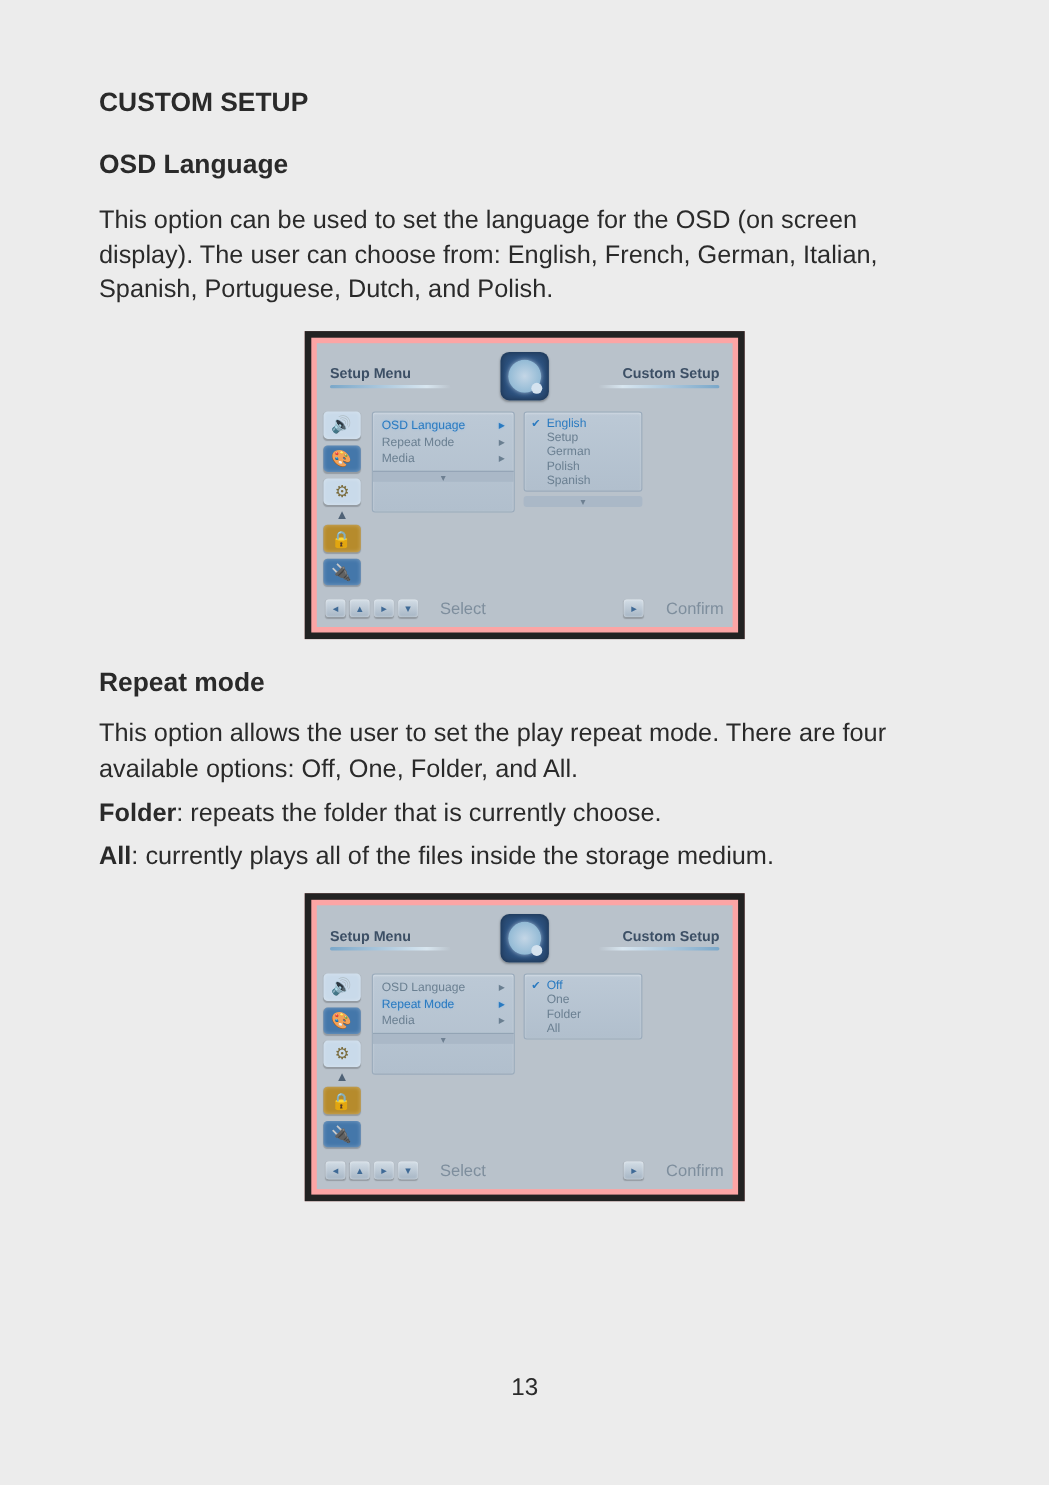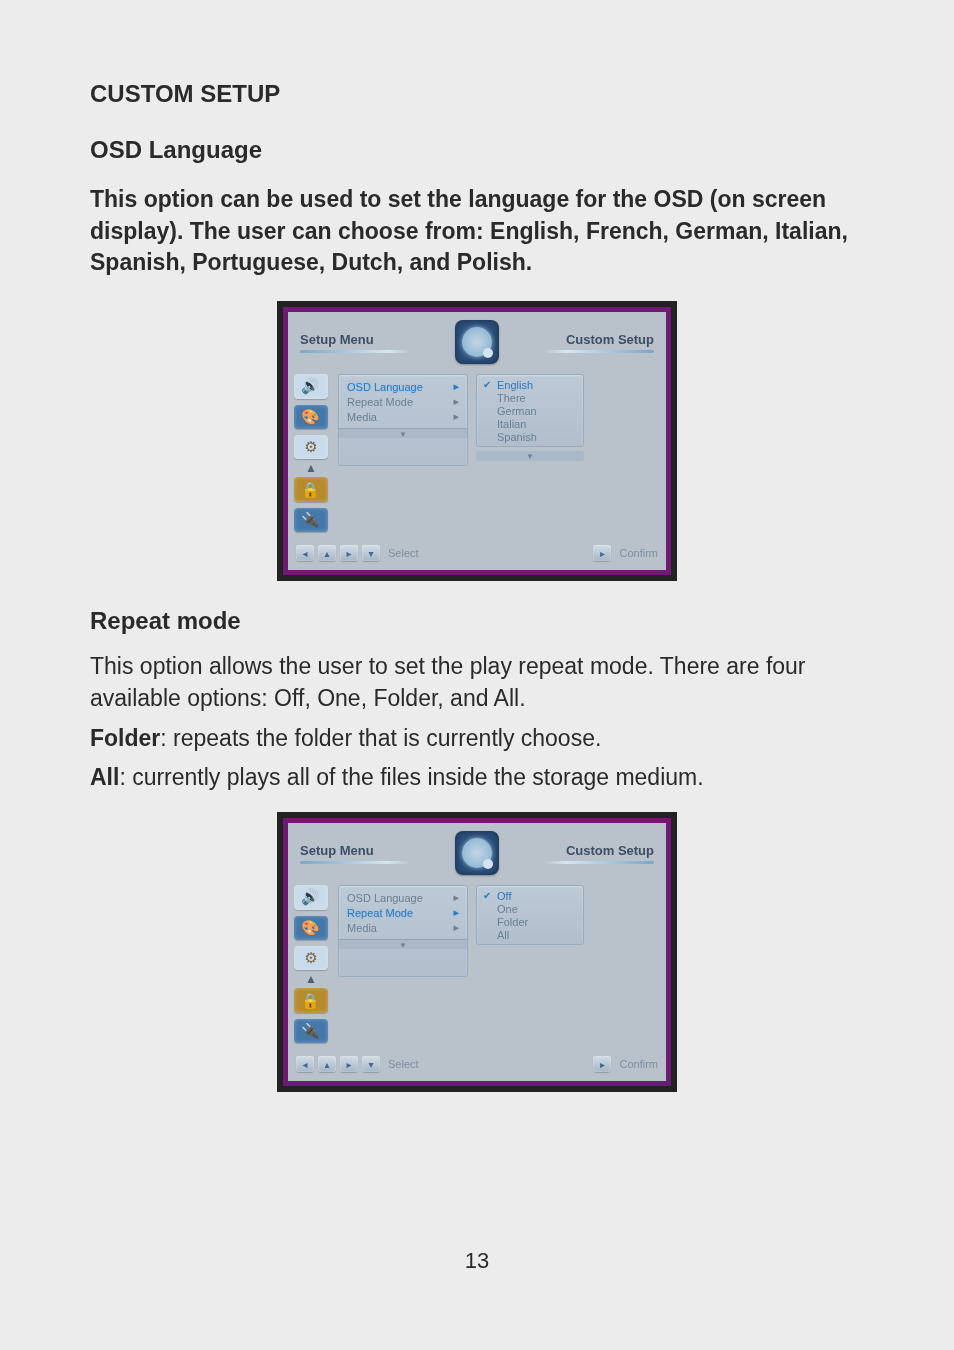--- a/index.html
+++ b/index.html
@@ -12,32 +12,32 @@
       background: #ececec;
       font-family: "Segoe UI", Arial, sans-serif;
       width: 954px;
       height: 1350px;
       padding: 80px 90px 40px 90px;
       color: #2a2a2a;
     }
 
     .h-custom { font-weight: 700; font-size: 24px; margin-bottom: 28px; }
     .h-osd { font-weight: 700; font-size: 24px; margin-bottom: 20px; }
-    .para { font-size: 23px; line-height: 1.38; margin-bottom: 22px; font-weight: bold; }
+    .para { font-size: 23px; line-height: 1.38; margin-bottom: 22px; }
     .h-repeat { font-weight: 700; font-size: 24px; margin-top: 26px; margin-bottom: 16px; }
     .line { font-size: 23px; line-height: 1.38; margin-bottom: 8px; }
     .line b { font-weight: 700; }
 
     .figure {
       display: block;
       margin: 0 auto 18px auto;
       width: 400px;
       height: 280px;
       border: 6px solid #222;
-      background: #701a75;
+      background: #fca5a5;
       padding: 5px;
     }
 
     .figure-inner {
       width: 100%;
       height: 100%;
       background: #b9c2cb;
       position: relative;
       overflow: hidden;
     }
@@ -216,21 +216,21 @@
       height: 16px;
       border-radius: 3px;
       background: linear-gradient(#d3dde6, #a7b6c5);
       display: flex;
       align-items: center;
       justify-content: center;
       color: #3f6a96;
       font-size: 10px;
       box-shadow: inset 0 0 2px rgba(255,255,255,0.6), 0 1px 1px rgba(0,0,0,0.2);
     }
-    .foot-txt { font-size: 11px; color: #7e8e9d; margin-left: 4px; }
+    .foot-txt { font-size: 15px; color: #7e8e9d; margin-left: 16px; }
     .foot-right { display: flex; align-items: center; gap: 4px; }
 
     .page-num {
       position: absolute;
       bottom: 36px;
       left: 0;
       right: 0;
       text-align: center;
       font-size: 22px;
       color: #2a2a2a;
@@ -290,29 +290,29 @@
         </div>
 
         <div class="col-opts">
           <div class="opts-box">
             <div class="opt-row sel">
               <span class="chk">✔</span>
               <span>English</span>
             </div>
             <div class="opt-row">
                 <span class="chk"></span>
-                <span>There</span>
+                <span>Setup</span>
               </div>
             <div class="opt-row">
                 <span class="chk"></span>
                 <span>German</span>
               </div>
             <div class="opt-row">
                 <span class="chk"></span>
-                <span>Italian</span>
+                <span>Polish</span>
               </div>
             <div class="opt-row">
                 <span class="chk"></span>
                 <span>Spanish</span>
               </div>
           </div>
           <div class="opts-scroll">▾</div>
         </div>
       </div>
 

